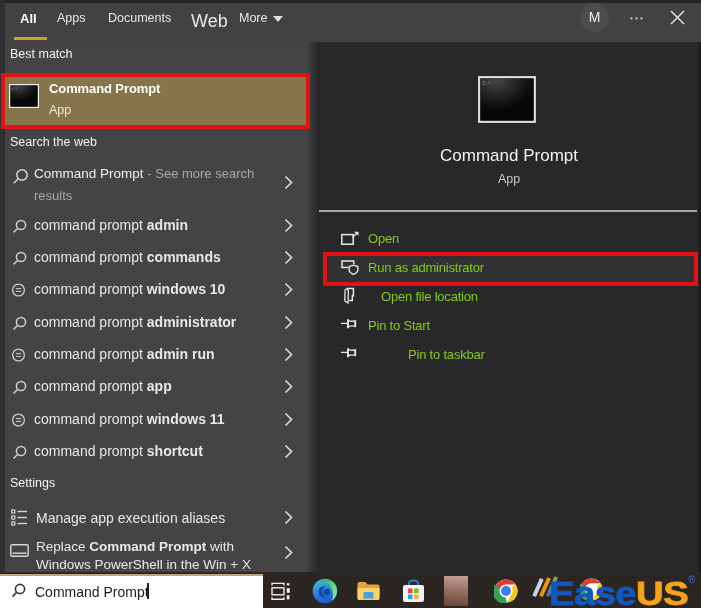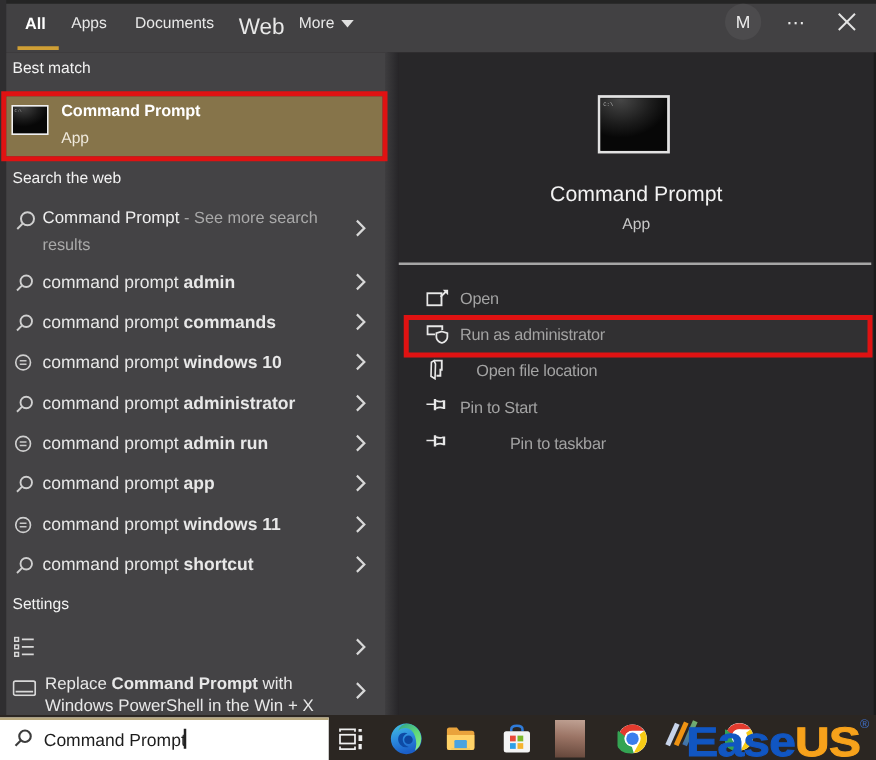--- a/index.html
+++ b/index.html
@@ -1,20 +1,20 @@
 <!DOCTYPE html>
 <html><head><meta charset="utf-8">
 <style>
 html,body{margin:0;padding:0;}
 body{width:701px;height:608px;overflow:hidden;background:#2a292b;font-family:"Liberation Sans",sans-serif;}
 #root{position:absolute;top:0;left:0;width:701px;height:608px;}
 .abs{position:absolute;}
 .txt{color:#e8e8e8;font-size:14px;white-space:nowrap;}
 .hdr{position:absolute;color:#f2f2f2;font-size:12.5px;font-weight:normal;white-space:nowrap;}
-.mtxt{position:absolute;color:#a3a3a3;font-size:13px;letter-spacing:-0.2px;white-space:nowrap;}
+.mtxt{position:absolute;color:#84cc16;font-size:13px;letter-spacing:-0.2px;white-space:nowrap;}
 </style></head>
 <body>
 <div id="root">
 
   <div class="abs" style="left:0;top:0;width:701px;height:42px;background:#424143;"></div>
   <div class="abs" style="left:0;top:0;width:701px;height:3px;background:#242424;"></div>
   <div class="abs txt" style="left:20px;top:11px;font-weight:bold;font-size:13px;color:#fff;">All</div>
   <div class="abs txt" style="left:57px;top:11px;font-size:12.5px;">Apps</div>
   <div class="abs txt" style="left:108px;top:11px;font-size:12.5px;">Documents</div>
   <div class="abs txt" style="left:191px;top:11px;font-size:18px;">Web</div>
@@ -144,20 +144,21 @@
   <div class="hdr" style="left:10px;top:476px;">Settings</div>
 
   <svg class="abs" style="left:11px;top:509px;" width="18" height="17" viewBox="0 0 18 17">
     <rect x="0.8" y="1" width="3" height="3" fill="none" stroke="#d8d8d8" stroke-width="1.2"></rect>
     <line x1="6.5" y1="2.5" x2="16" y2="2.5" stroke="#d8d8d8" stroke-width="1.4"></line>
     <rect x="0.8" y="7" width="3" height="3" fill="none" stroke="#d8d8d8" stroke-width="1.2"></rect>
     <line x1="6.5" y1="8.5" x2="16" y2="8.5" stroke="#d8d8d8" stroke-width="1.4"></line>
     <rect x="0.8" y="13" width="3" height="3" fill="none" stroke="#d8d8d8" stroke-width="1.2"></rect>
     <line x1="6.5" y1="14.5" x2="16" y2="14.5" stroke="#d8d8d8" stroke-width="1.4"></line>
   </svg>
+  <div class="abs txt" style="left:36px;top:510px;">Manage app execution aliases</div>
   <svg class="abs" style="left:284px;top:510px;" width="9" height="15" viewBox="0 0 9 15">
       <polyline points="1.5,1.5 7.5,7.5 1.5,13.5" fill="none" stroke="#d8d8d8" stroke-width="1.7"></polyline>
     </svg>
 
   <svg class="abs" style="left:10px;top:544px;" width="19" height="13" viewBox="0 0 19 13">
     <rect x="0.8" y="0.8" width="17.4" height="11.4" rx="1.5" fill="none" stroke="#d8d8d8" stroke-width="1.4"></rect>
     <line x1="2.5" y1="9.2" x2="16.5" y2="9.2" stroke="#d8d8d8" stroke-width="1.4"></line>
   </svg>
   <div class="abs txt" style="left:36px;top:557px;font-size:13.5px;">Windows PowerShell in the Win + X</div>
   <div class="abs txt" style="left:36px;top:539px;font-size:13.5px;">Replace <b>Command Prompt</b> with</div>

